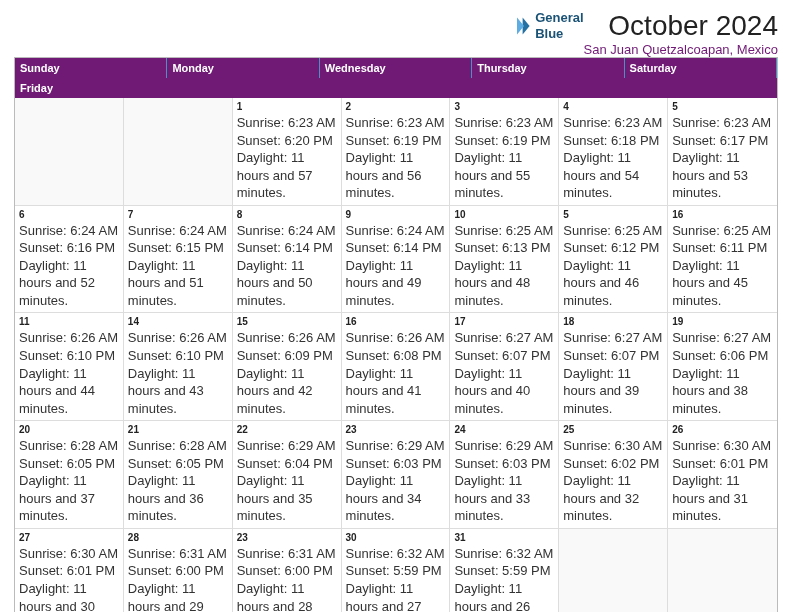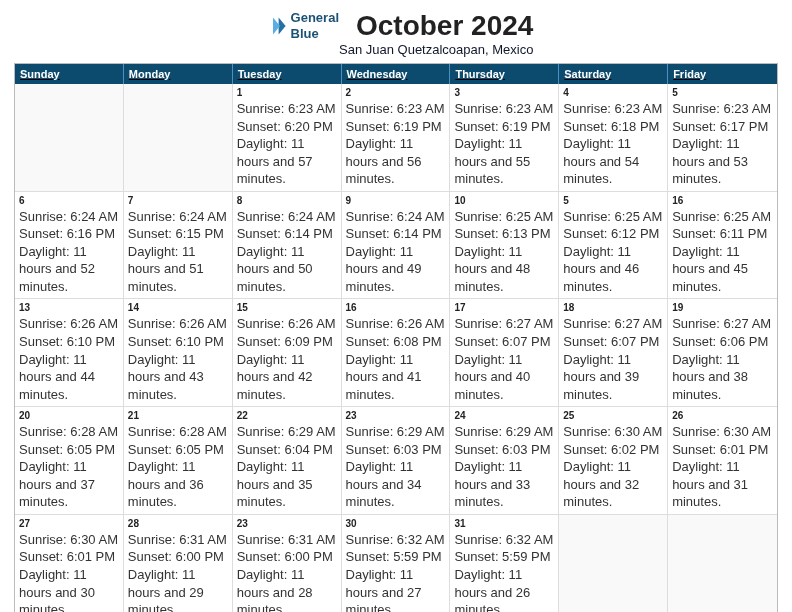--- a/index.html
+++ b/index.html
@@ -12,23 +12,22 @@
     }
     .page {
       width: 792px;
       height: 612px;
       padding: 10px 14px 10px 14px;
       display: flex;
       flex-direction: column;
     }
     .header {
       display: flex;
-      justify-content: center;
+      justify-content: flex-end;
       align-items: flex-start;
-      margin-bottom: 6px;
     }
     .logo {
       display: flex;
       align-items: center;
       gap: 4px;
     }
     .logo-text {
       font-size: 13px;
       font-weight: bold;
       color: #1a5276;
@@ -36,38 +35,37 @@
     }
     .logo-icon {
       width: 28px;
       height: 28px;
     }
     .title-block {
       text-align: right;
     }
     .main-title {
       font-size: 28px;
-      font-weight: bold;
+      font-weight: normal;
       color: #222;
     }
     .subtitle {
       font-size: 13px;
-      color: #0f172a;
+      color: #701a75;
     }
     .calendar {
       flex: 1;
       display: flex;
       flex-direction: column;
       border: 1px solid #bbb;
     }
     .cal-header-row {
       display: grid;
-      grid-template-columns: repeat(7, 1fr);
-      background: #0c4a6e;
-      text-decoration: underline;
+      grid-template-columns: repeat(5, 1fr);
+      background: #701a75;
     }
     .cal-header-cell {
       color: #fff;
       font-size: 11px;
       font-weight: bold;
       padding: 4px 5px;
       border-right: 1px solid #4a90c4;
     }
     .cal-header-cell:last-child { border-right: none; }
     .cal-body {
@@ -123,21 +121,20 @@
     <div class="title-block">
       <div class="main-title">October 2024</div>
       <div class="subtitle">San Juan Quetzalcoapan, Mexico</div>
     </div>
   </div>
 
   <div class="calendar">
     <div class="cal-header-row">
     <div class="cal-header-cell">Sunday</div>
         <div class="cal-header-cell">Monday</div>
-        <div class="cal-header-cell">Tuesday</div>
         <div class="cal-header-cell">Wednesday</div>
         <div class="cal-header-cell">Thursday</div>
         <div class="cal-header-cell">Saturday</div>
         <div class="cal-header-cell">Friday</div>
       </div>
     <div class="cal-body">
     <div class="cal-row">
           <div class="cal-cell empty"></div>
           <div class="cal-cell empty"></div>
           <div class="cal-cell">
@@ -210,21 +207,21 @@
           </div>
           <div class="cal-cell">
             <div class="day-num">16</div>
             <div class="cell-text" style="white-space: pre-line;">Sunrise: 6:25 AM
 Sunset: 6:11 PM
 Daylight: 11 hours and 45 minutes.</div>
           </div>
         </div>
         <div class="cal-row">
           <div class="cal-cell">
-            <div class="day-num">13</div>
+            <div class="day-num">11</div>
             <div class="cell-text" style="white-space: pre-line;">Sunrise: 6:26 AM
 Sunset: 6:10 PM
 Daylight: 11 hours and 44 minutes.</div>
           </div>
           <div class="cal-cell">
             <div class="day-num">14</div>
             <div class="cell-text" style="white-space: pre-line;">Sunrise: 6:26 AM
 Sunset: 6:10 PM
 Daylight: 11 hours and 43 minutes.</div>
           </div>

